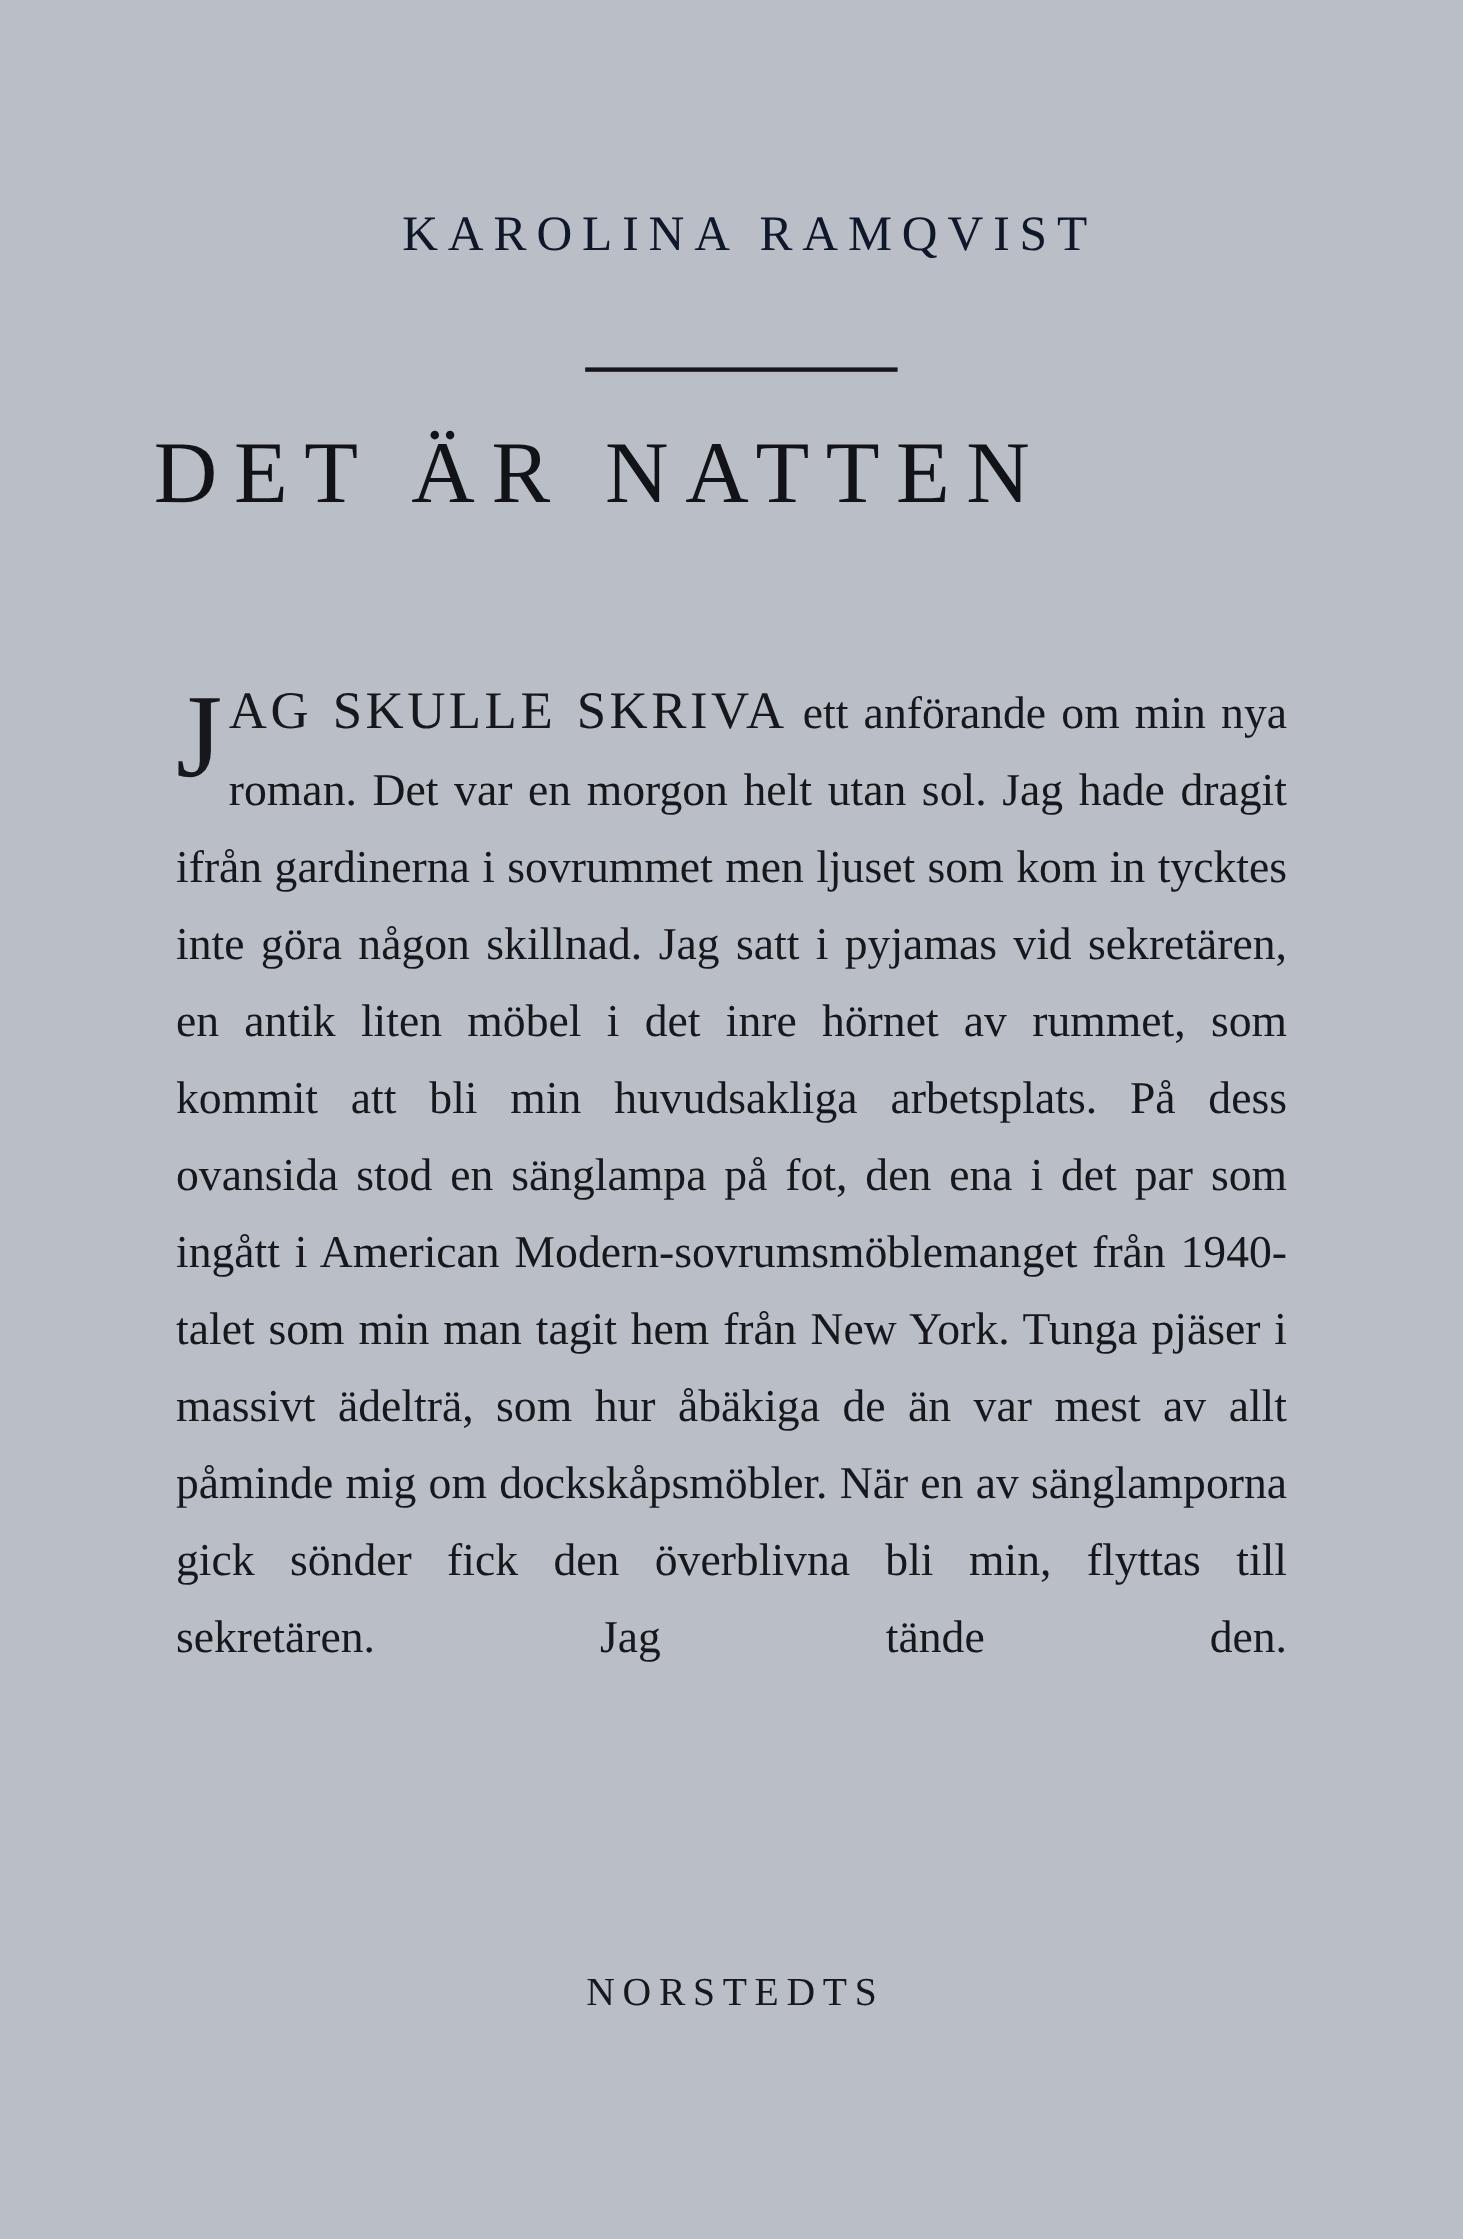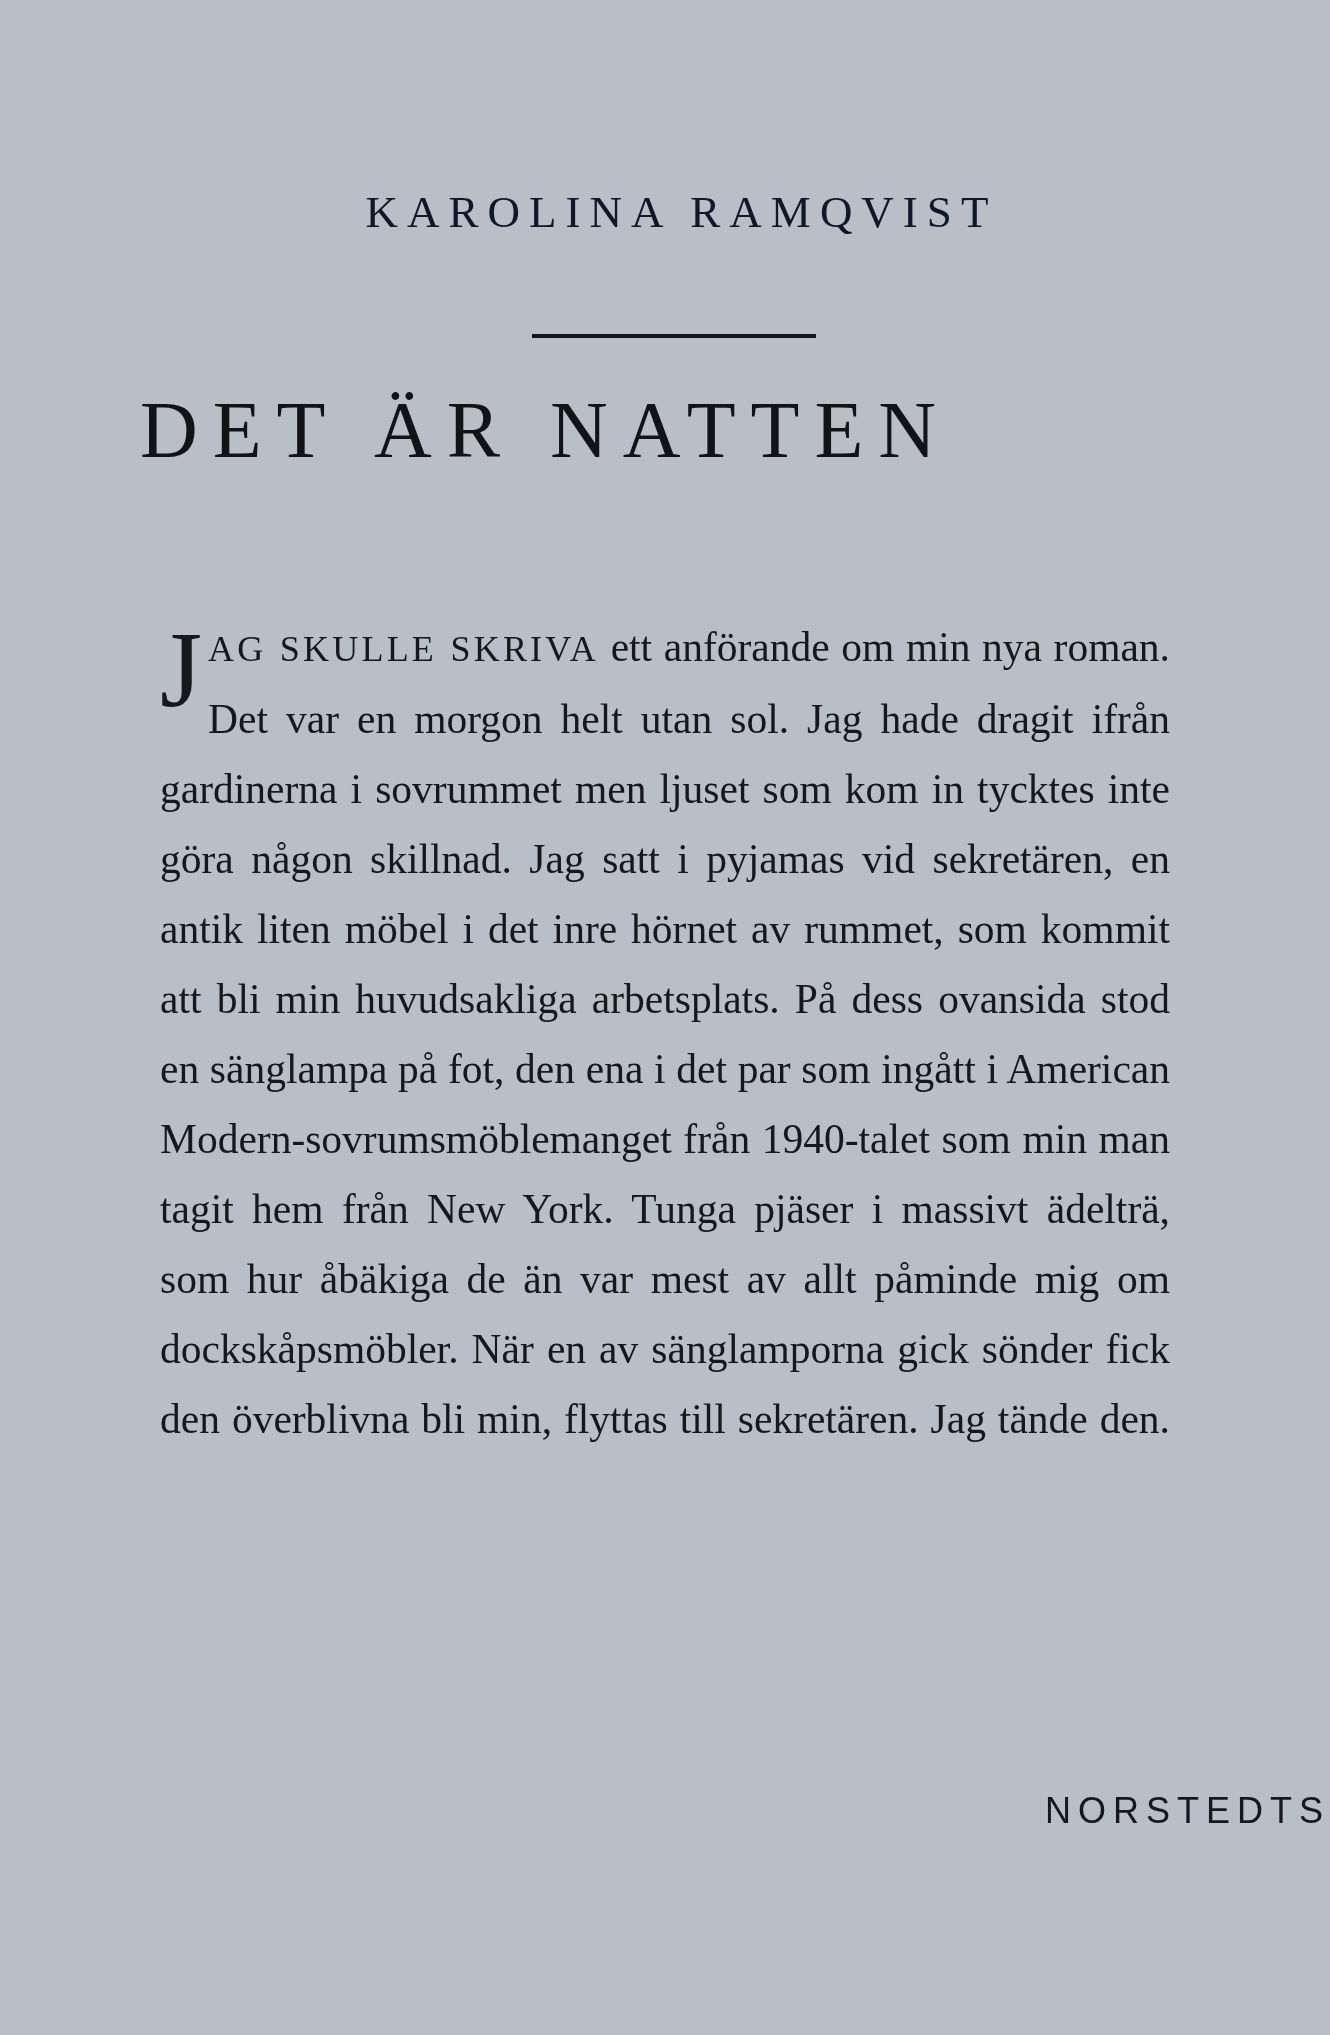--- a/index.html
+++ b/index.html
@@ -70,30 +70,30 @@
   .dropcap {
     float: left;
     font-size: 108px;
     line-height: 96px;
     padding: 8px 6px 0 0;
     margin-top: 2px;
     font-family: "Liberation Serif", serif;
     color: #16181c;
   }
   .smallcaps {
-    font-size: 36px;
+    font-size: 48px;
     letter-spacing: 3.2px;
   }
   .publisher {
     position: absolute;
     top: 1790px;
     left: 0;
     width: 1330px;
-    text-align: right;
-    font-family: Liberation Sans, sans-serif;
+    text-align: center;
+    font-family: Liberation Serif, serif;
     font-size: 36px;
     letter-spacing: 7px;
     color: #16181c;
     text-indent: 7px;
   }
 </style>
 </head>
 <body>
 
 <div class="cover">

